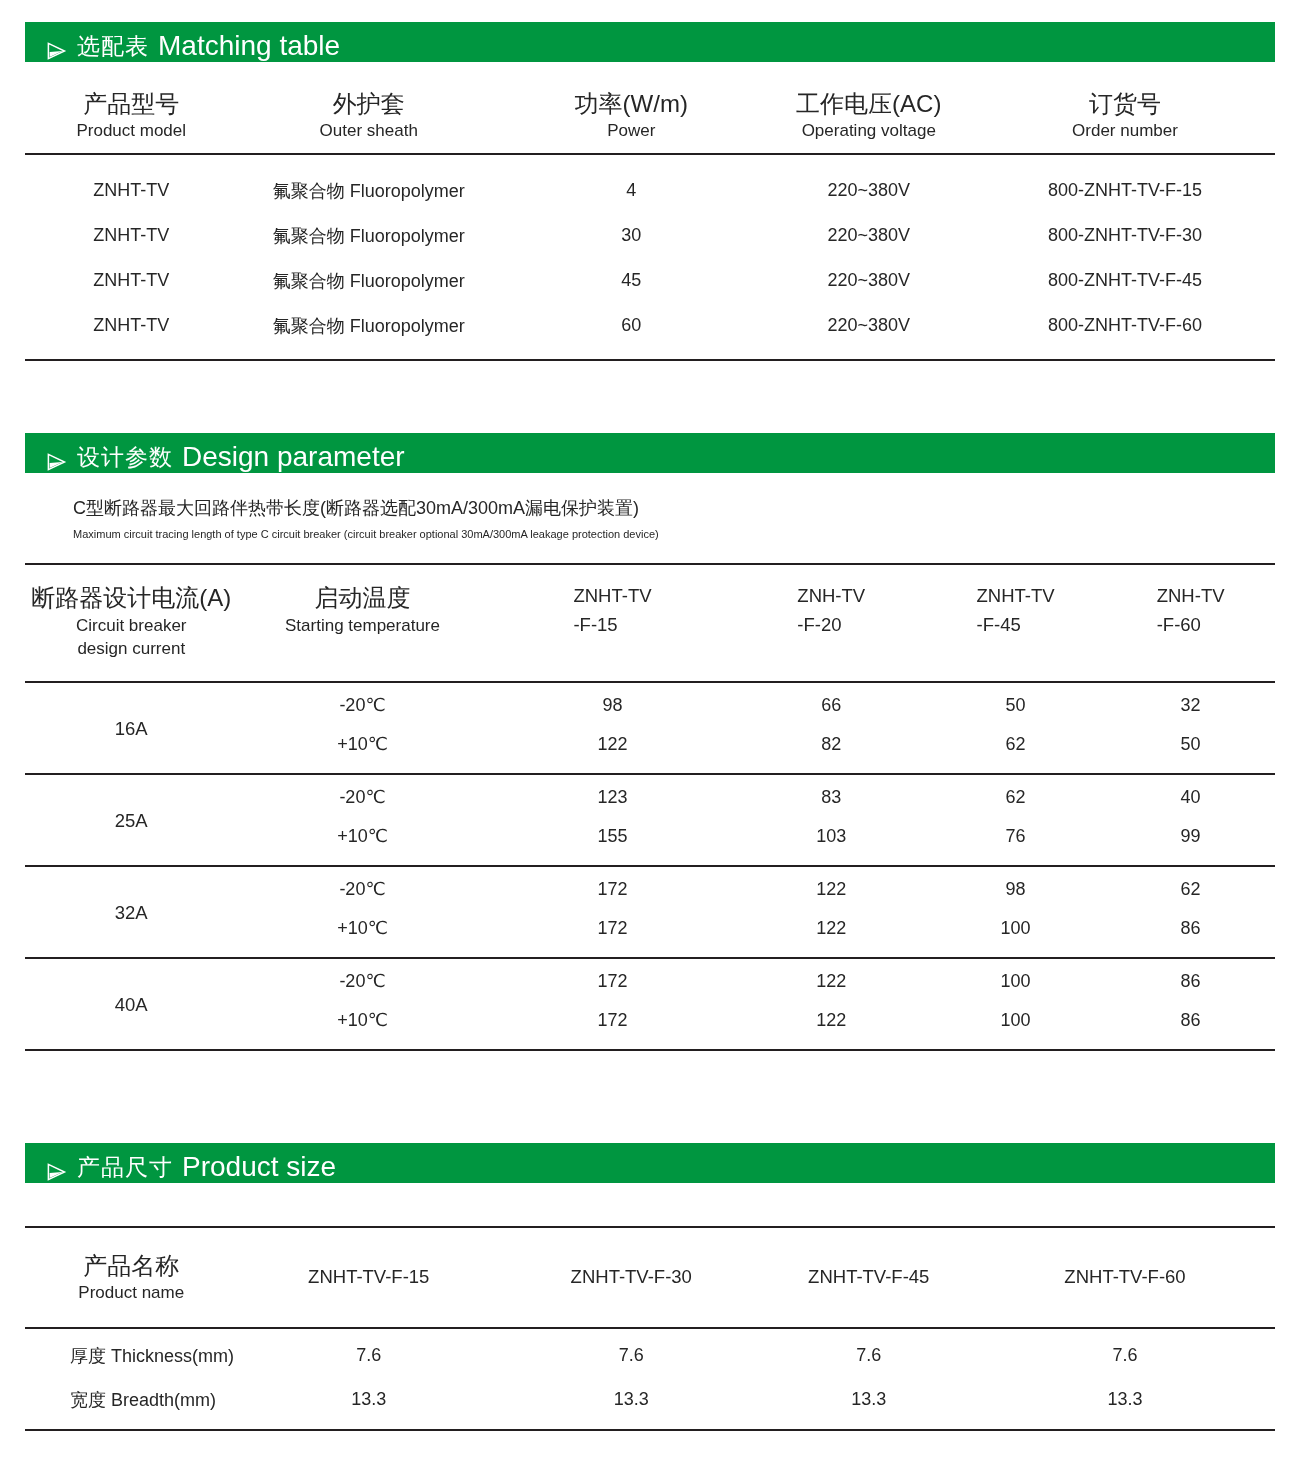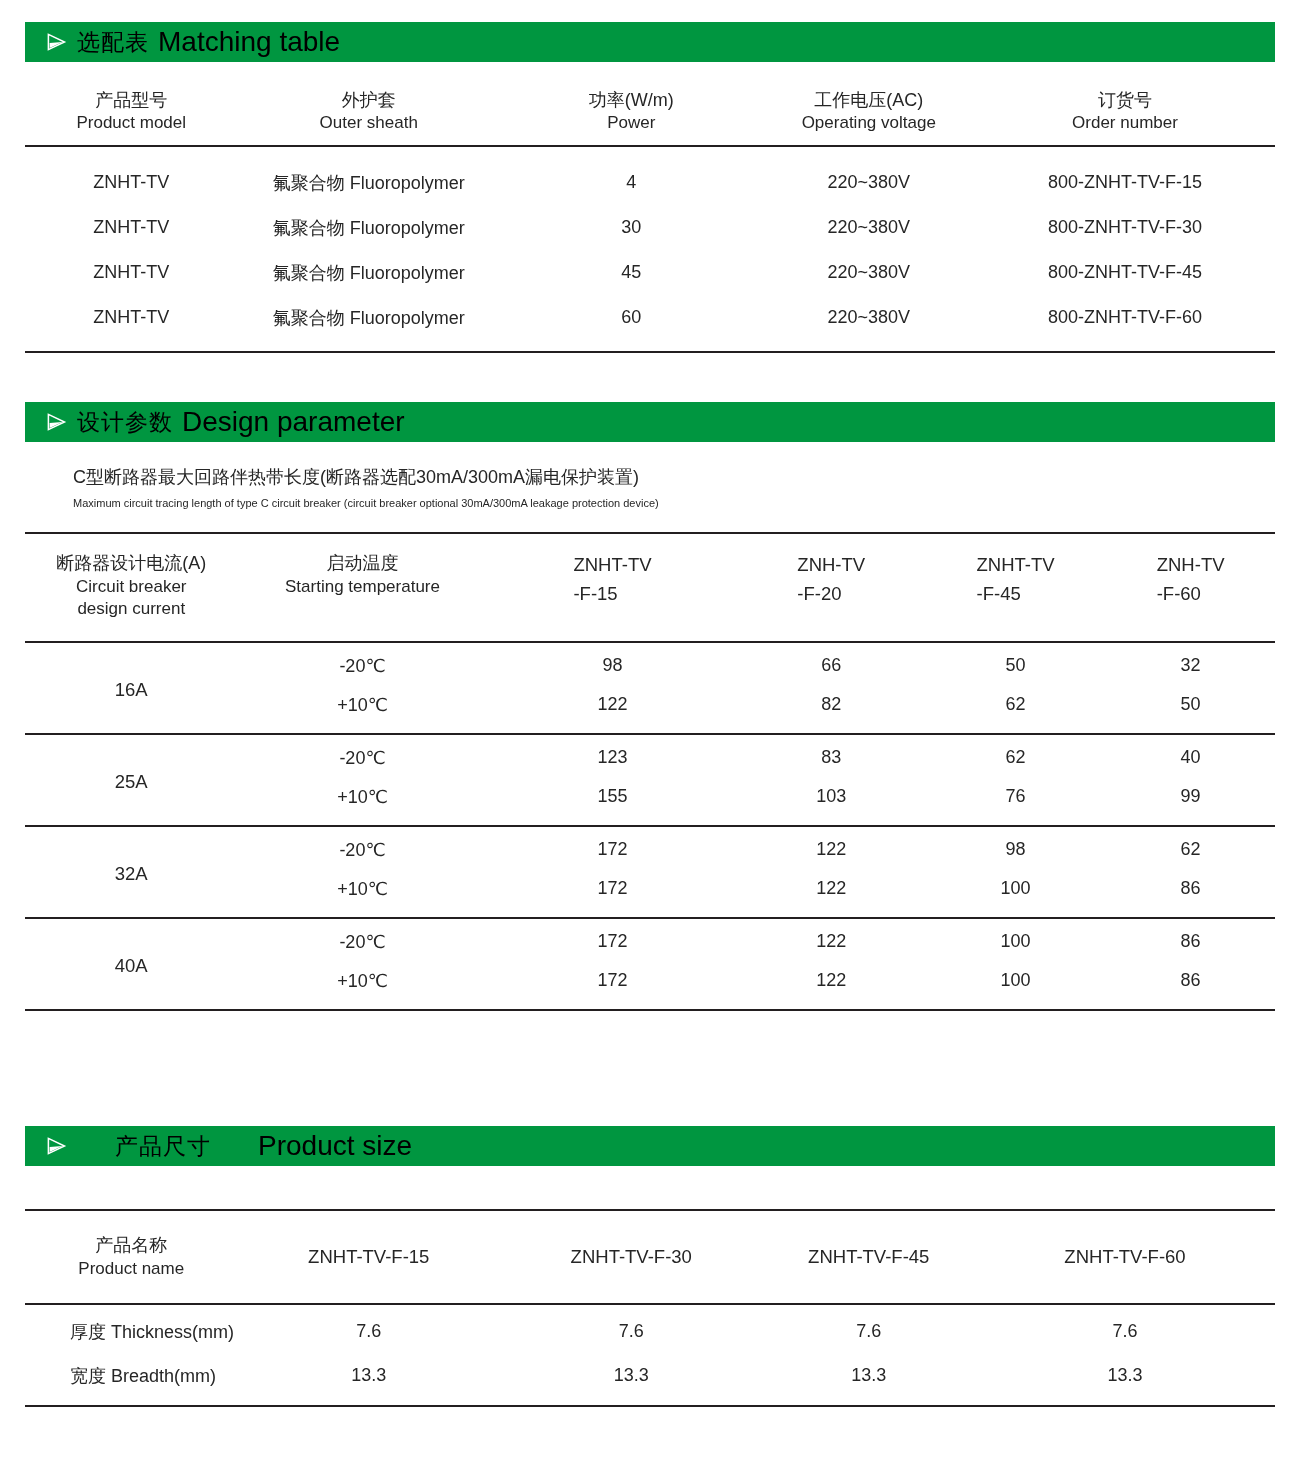--- a/index.html
+++ b/index.html
@@ -18,56 +18,56 @@
     color: var(--text-color);
   }
   .page {
     padding: 22px 25px 30px 25px;
     box-sizing: border-box;
   }
   
   .bar {
     height: 40px;
     background: var(--accent-green);
-    color: #000000;
+    color: #ffffff;
     display: flex;
-    align-items: center;
+    align-items: flex-end;
     padding-left: 20px;
     box-sizing: border-box;
   }
   .bar .arrow { margin-right: 10px; flex: 0 0 auto; }
   .bar-cn { font-size: 23px; letter-spacing: 1px; }
   .bar-en { font-size: 28px; margin-left: 9px; }
   
   table.t {
     width: 100%;
     border-collapse: collapse;
     table-layout: fixed;
   }
   table.t th { font-weight: normal; }
-  .th-cn { font-size: 18px; line-height: 1.35; }
+  .th-cn { font-size: 24px; line-height: 1.35; }
   .th-en { font-size: 17px; line-height: 1.35; text-align: center; }
   
   .t1 { margin-top: 18px; }
   .t1 thead th {
     padding: 8px 0 10px 0;
     border-bottom: 2px solid var(--rule-color);
     text-align: center;
     vertical-align: top;
   }
   .t1 td {
     text-align: center;
     font-size: 18px;
     height: 43px;
   }
   .t1 tbody tr:first-child td { padding-top: 14px; }
   .t1 tbody tr:last-child td { padding-bottom: 12px; }
   .t1 { border-bottom: 2px solid var(--rule-color); }
   
-  .bar-design { margin-top: 49px; }
+  .bar-design { margin-top: 72px; }
   .subtitle {
     margin: 22px 0 0 48px;
     font-size: 18px;
     line-height: 26px;
   }
   .subtitle-en { font-size: 11px; }
   
   .t2 {
     margin-top: 16px;
     border-top: 2px solid var(--rule-color);
@@ -84,21 +84,21 @@
     text-align: center;
     font-size: 18px;
     height: 37px;
   }
   .t2 tbody tr:first-child td { padding-top: 4px; }
   .t2 tbody tr:last-child td { padding-bottom: 10px; }
   .t2 tbody { border-bottom: 2px solid var(--rule-color); }
   .t2 tbody:last-child { border-bottom: none; }
   .t2 td.current { vertical-align: middle; font-size: 18.5px; }
   
-  .bar-size { margin-top: 115px; gap: 38px; }
+  .bar-size { margin-top: 92px; }
   .t3 {
     margin-top: 43px;
     border-top: 2px solid var(--rule-color);
     border-bottom: 2px solid var(--rule-color);
   }
   .t3 thead th {
     padding: 22px 0 22px 0;
     border-bottom: 2px solid var(--rule-color);
     text-align: center;
     vertical-align: middle;

